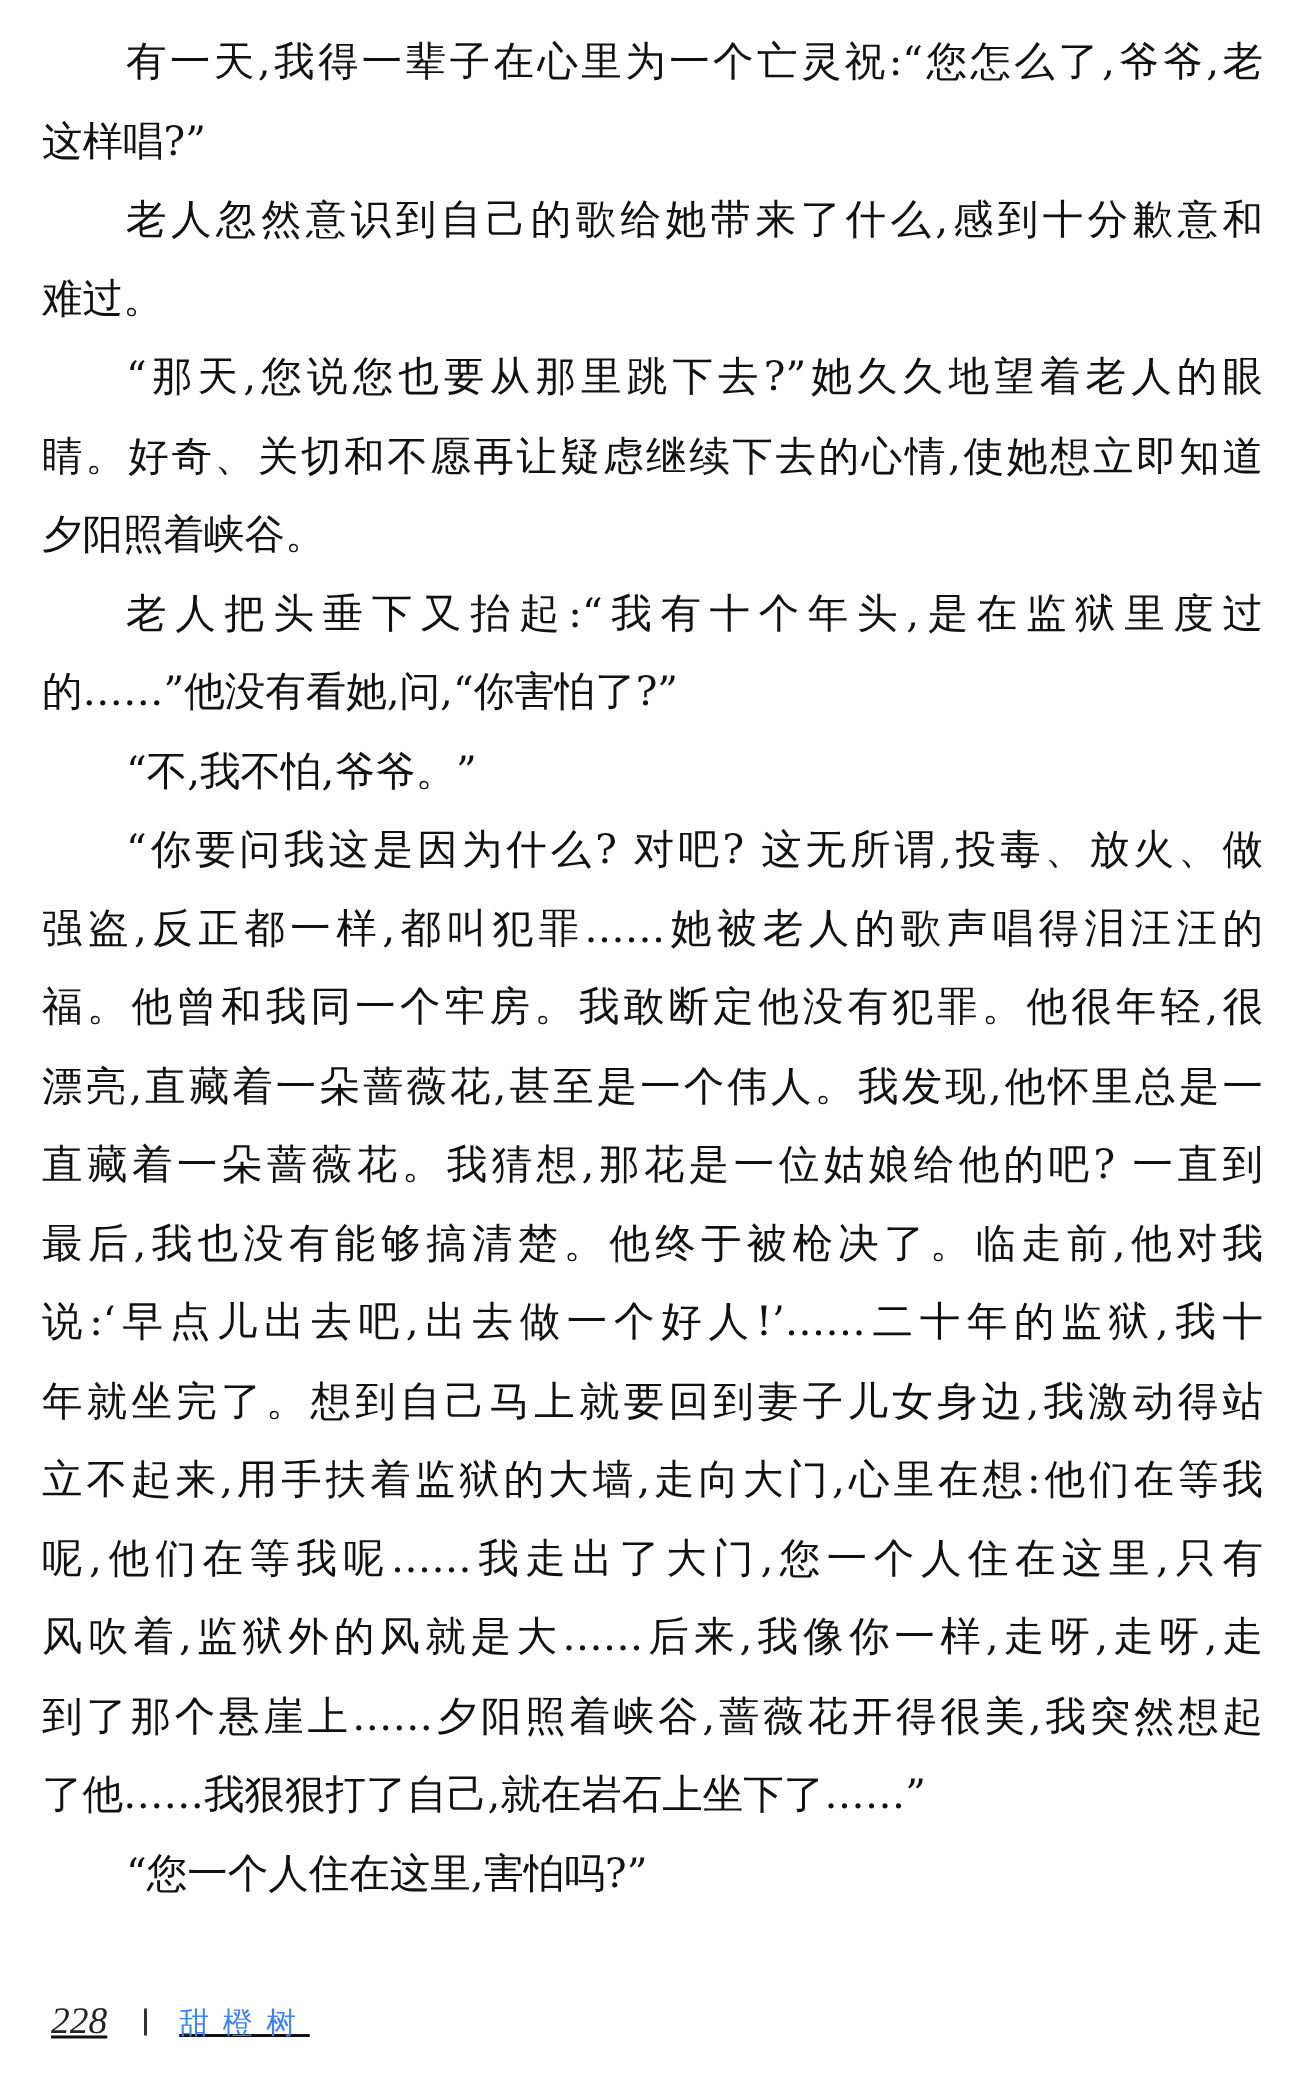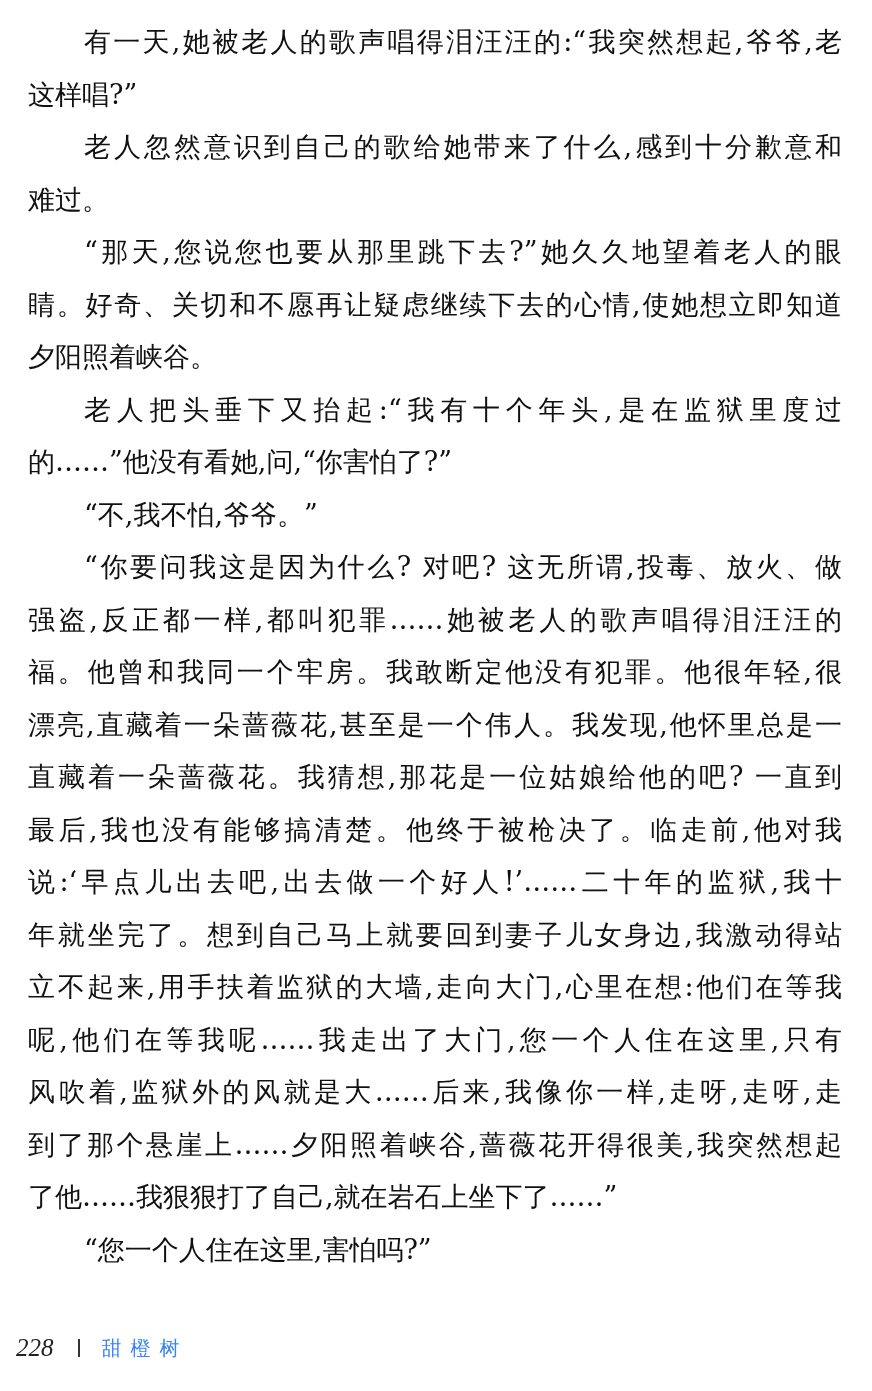--- a/index.html
+++ b/index.html
@@ -4,32 +4,32 @@
 <style>
   html, body { margin: 0; padding: 0; background: #ffffff; }
   body { width: 872px; height: 1391px; position: relative; overflow: hidden;
          font-family: "DejaVu Serif", "Liberation Serif", serif; color: #111; }
   .page { position: absolute; left: 0; top: 0; width: 872px; height: 1391px; }
   .line { position: absolute; left: 28px; width: 814px; height: 52px; line-height: 52px;
           font-size: 27px; white-space: nowrap; text-align: justify; text-align-last: justify;
           letter-spacing: 0px; }
   .line.indent { left: 84px; width: 758px; }
   .line.last { text-align-last: left; }
-  .footer { position: absolute; top: 1330px; left: 16px; height: 36px; line-height: 36px;
-            display: flex; align-items: center; }
+  .footer { position: absolute; top: 1330px; left: 34px; height: 36px; line-height: 36px;
+            display: flex; align-items: center; text-decoration: underline; }
   .page-num { font-family: "Liberation Serif", serif; font-style: italic; font-size: 25px; color: #222; }
   .sep { display: inline-block; width: 2px; height: 18px; background: #333; margin: 0 22px 0 24px; }
   .book-title { font-family: "DejaVu Sans", sans-serif; font-size: 20px; color: #3b82f6; letter-spacing: 9px; }
 </style>
 </head>
 <body>
 
 <div class="page">
   <div>
-    <div class="line indent" style="top:16px">有一天,她被老人的歌声唱得泪汪汪的:“我突然想起,爷爷,老</div>
+    <div class="line indent" style="top:16px">有一天,我得一辈子在心里为一个亡灵祝:“您怎么了,爷爷,老</div>
     <div class="line last" style="top:69px">这样唱?”</div>
     <div class="line indent" style="top:121px">老人忽然意识到自己的歌给她带来了什么,感到十分歉意和</div>
     <div class="line last" style="top:174px">难过。</div>
     <div class="line indent" style="top:226px">“那天,您说您也要从那里跳下去?”她久久地望着老人的眼</div>
     <div class="line" style="top:279px">睛。好奇、关切和不愿再让疑虑继续下去的心情,使她想立即知道</div>
     <div class="line last" style="top:331px">夕阳照着峡谷。</div>
     <div class="line indent" style="top:384px">老人把头垂下又抬起:“我有十个年头,是在监狱里度过</div>
     <div class="line last" style="top:436px">的……”他没有看她,问,“你害怕了?”</div>
     <div class="line indent last" style="top:489px">“不,我不怕,爷爷。”</div>
     <div class="line indent" style="top:541px">“你要问我这是因为什么? 对吧? 这无所谓,投毒、放火、做</div>

